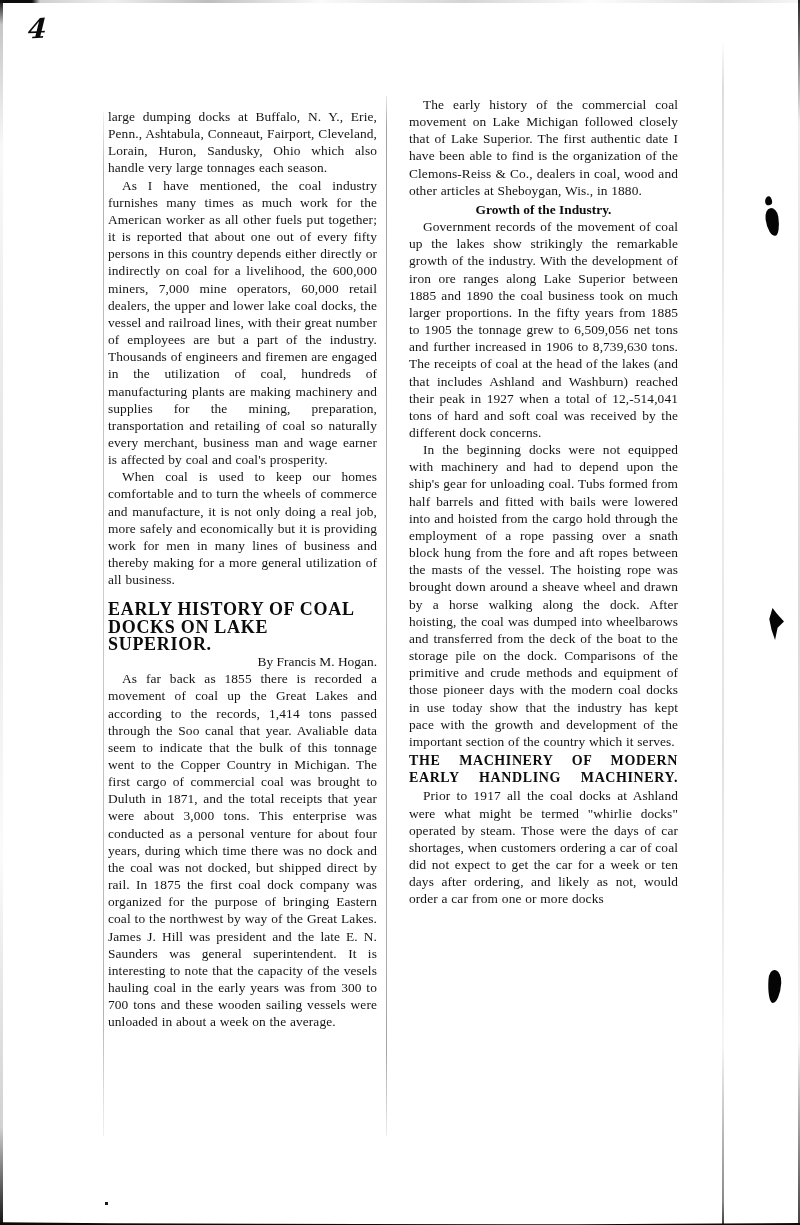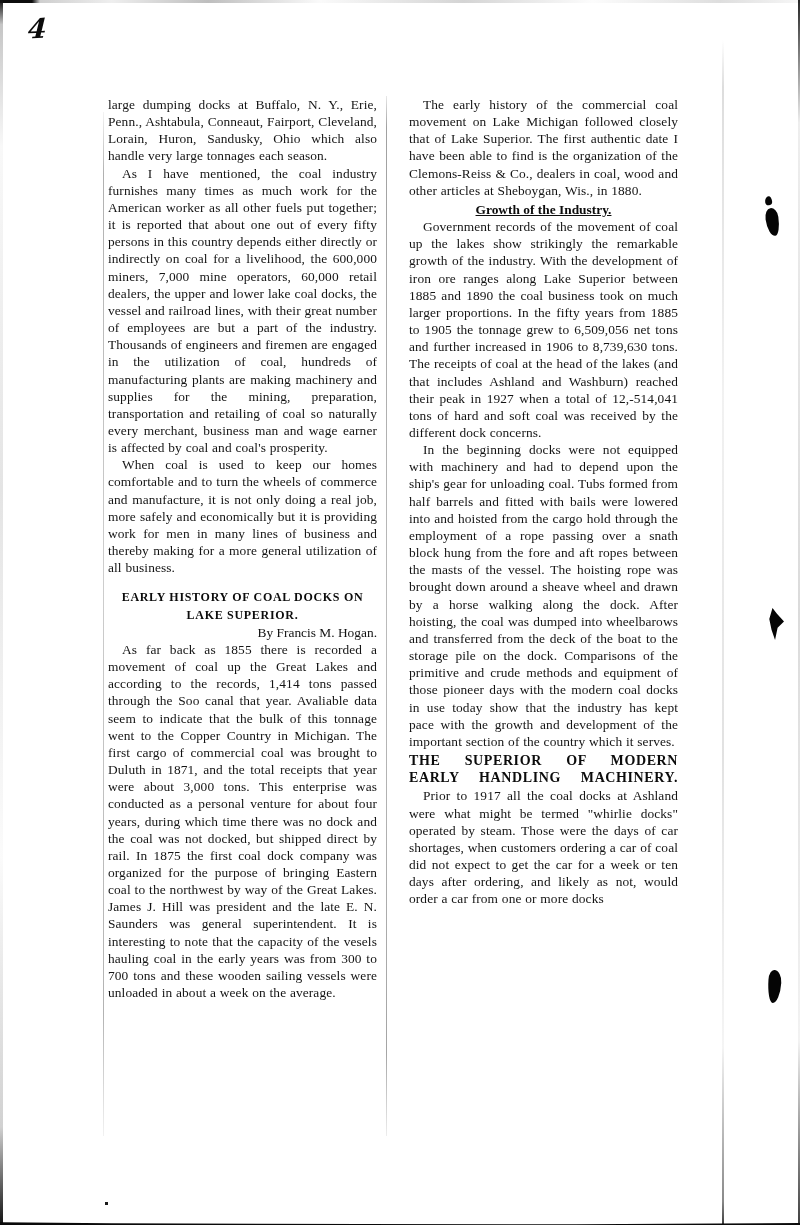--- a/index.html
+++ b/index.html
@@ -129,21 +129,21 @@
     left: 108px;
     top: 96px;
     width: 570px;
     display: flex;
     gap: 28px;
   }
   .col {
     width: 271px;
     position: relative;
   }
-  .col-left  { padding-right: 2px; }
+  .col-left  { padding-right: 2px; margin-top: 12px; }
   .col-right { padding-left: 2px; }
   .rule-mid {
     left: 386px;
     top: 96px;
     height: 1040px;
     position: absolute;
     width: 1px;
     background: linear-gradient(180deg,
       rgba(30,30,30,0.10) 0%,
       rgba(30,30,30,0.42) 3%,
@@ -172,43 +172,42 @@
     text-align: justify;
     text-indent: 14px;
     letter-spacing: 0.1px;
     word-spacing: 0.3px;
     color: #141414;
   }
   p.body.no-indent { text-indent: 0; }
 
   h2.headline {
     margin: 13px 0 0 0;
-    font-size: 12px;
+    font-size: 18px;
     line-height: 17.2px;
     font-weight: 700;
-    text-align: center;
+    text-align: left;
     letter-spacing: 0.7px;
     color: #0c0c0c;
   }
   h3.byline {
     margin: 0 0 0 0;
     font-size: 13.4px;
     line-height: 17.2px;
     font-weight: 400;
     text-align: right;
     color: #121212;
   }
   h3.subhead {
     margin: 2px 0 0 0;
     font-size: 13.4px;
     line-height: 17.2px;
     font-weight: 700;
     text-align: center;
     color: #0c0c0c;
-    text-decoration: underline;
   }
   h2.headline.inline-head {
     margin: 2px 0 1px 0;
     text-align: left;
     letter-spacing: 0.6px;
     font-size: 14px;
   }
   h2.headline.inline-head .hl-line {
     display: block;
     text-align: justify;
@@ -260,21 +259,21 @@
 
     <div class="col col-right">
       <p class="body">The early history of the commercial coal movement on Lake Michigan followed closely that of Lake Superior. The first authentic date I have been able to find is the organization of the Clemons-Reiss &amp; Co., dealers in coal, wood and other articles at Sheboygan, Wis., in 1880.</p>
 
       <h3 class="subhead">Growth of the Industry.</h3>
 
       <p class="body">Government records of the movement of coal up the lakes show strikingly the remarkable growth of the industry. With the development of iron ore ranges along Lake Superior between 1885 and 1890 the coal business took on much larger proportions. In the fifty years from 1885 to 1905 the tonnage grew to 6,509,056 net tons and further increased in 1906 to 8,739,630 tons. The receipts of coal at the head of the lakes (and that includes Ashland and Washburn) reached their peak in 1927 when a total of 12,-514,041 tons of hard and soft coal was received by the different dock concerns.</p>
       <p class="body">In the beginning docks were not equipped with machinery and had to depend upon the ship's gear for unloading coal. Tubs formed from half barrels and fitted with bails were lowered into and hoisted from the cargo hold through the employment of a rope passing over a snath block hung from the fore and aft ropes between the masts of the vessel. The hoisting rope was brought down around a sheave wheel and drawn by a horse walking along the dock. After hoisting, the coal was dumped into wheelbarows and transferred from the deck of the boat to the storage pile on the dock. Comparisons of the primitive and crude methods and equipment of those pioneer days with the modern coal docks in use today show that the industry has kept pace with the growth and development of the important section of the country which it serves.</p>
 
       <h2 class="headline inline-head">
-        <span class="hl-line">THE SUPERIOR OF MODERN</span>
+        <span class="hl-line">THE MACHINERY OF MODERN</span>
         <span class="hl-line">EARLY HANDLING MACHINERY.</span>
       </h2>
 
       <p class="body">Prior to 1917 all the coal docks at Ashland were what might be termed "whirlie docks" operated by steam. Those were the days of car shortages, when customers ordering a car of coal did not expect to get the car for a week or ten days after ordering, and likely as not, would order a car from one or more docks</p>
     </div>
 
   </div>
 
   <div class="fade-right"></div>
 </div>

